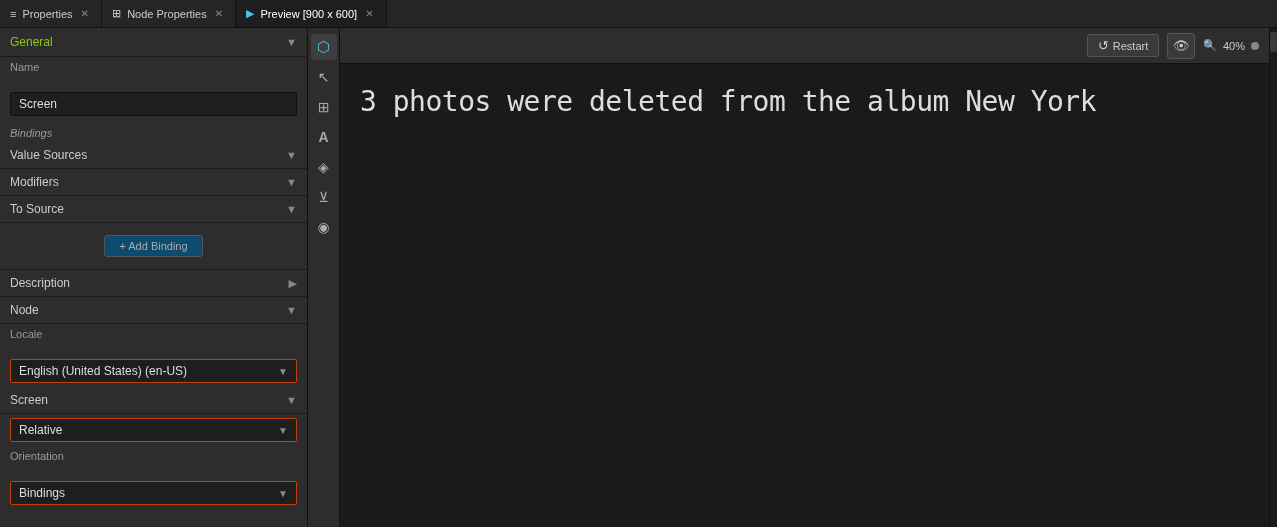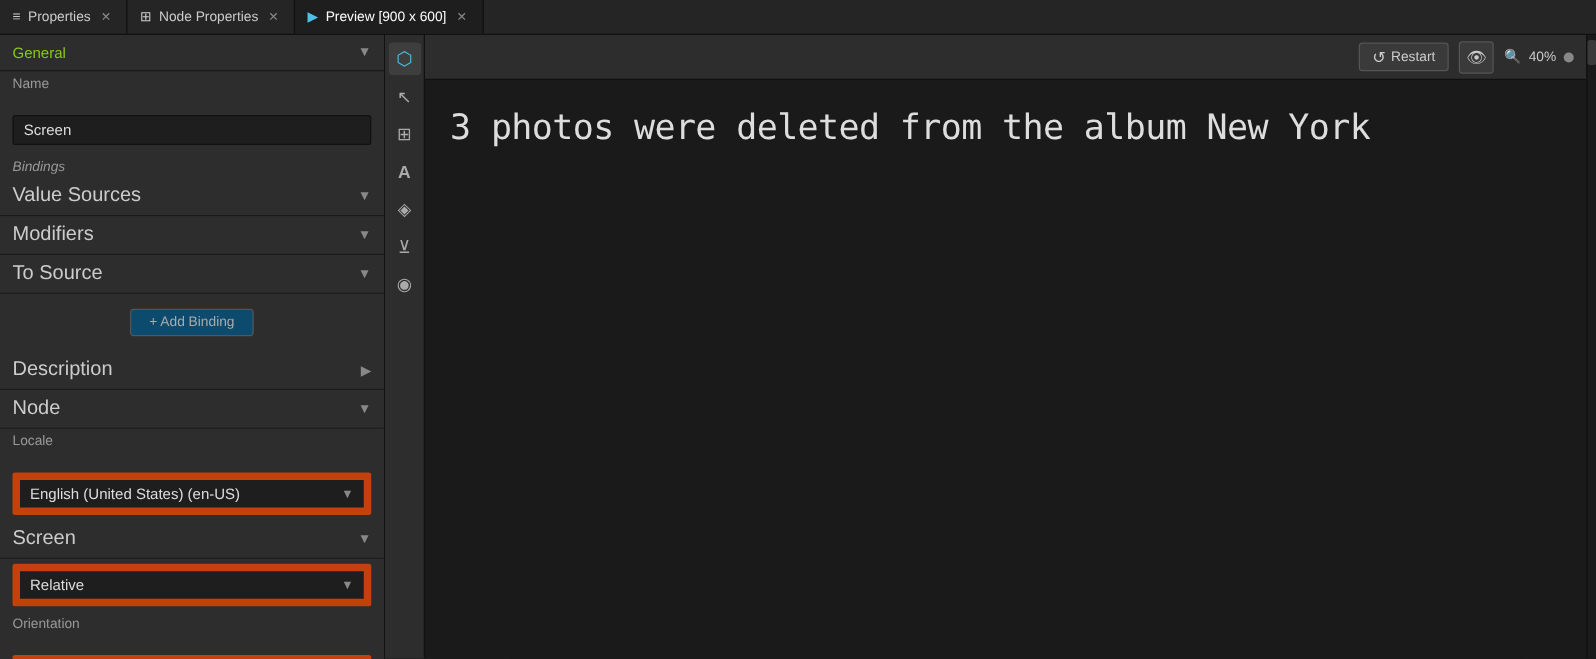--- a/index.html
+++ b/index.html
@@ -214,21 +214,21 @@
     }
     .binding-header {
       display: flex;
       align-items: center;
       justify-content: space-between;
       padding: 6px 10px;
       cursor: pointer;
       background: #2d2d2d;
     }
     .binding-title {
-      font-size: 16px;
+      font-size: 12px;
       color: #ccc;
     }
     .chevron-right { color: #888; font-size: 11px; }
     .chevron-down { color: #888; font-size: 11px; }
 
     .add-binding-btn {
       margin: 6px auto;
       display: block;
       background: #0c4a6e;
       border: 1px solid #555;
@@ -238,21 +238,21 @@
       padding: 4px 14px;
       cursor: pointer;
       text-align: center;
     }
 
     .select-field {
       display: flex;
       align-items: center;
       justify-content: space-between;
       background: #1e1e1e;
-      border: 6px solid #c2410c;
+      border: 1px solid #c2410c;
       border-radius: 2px;
       padding: 4px 8px;
       font-size: 12px;
       color: #ddd;
       cursor: pointer;
     }
     .select-arrow { color: #888; font-size: 10px; }
 
     .divider {
       height: 1px;

